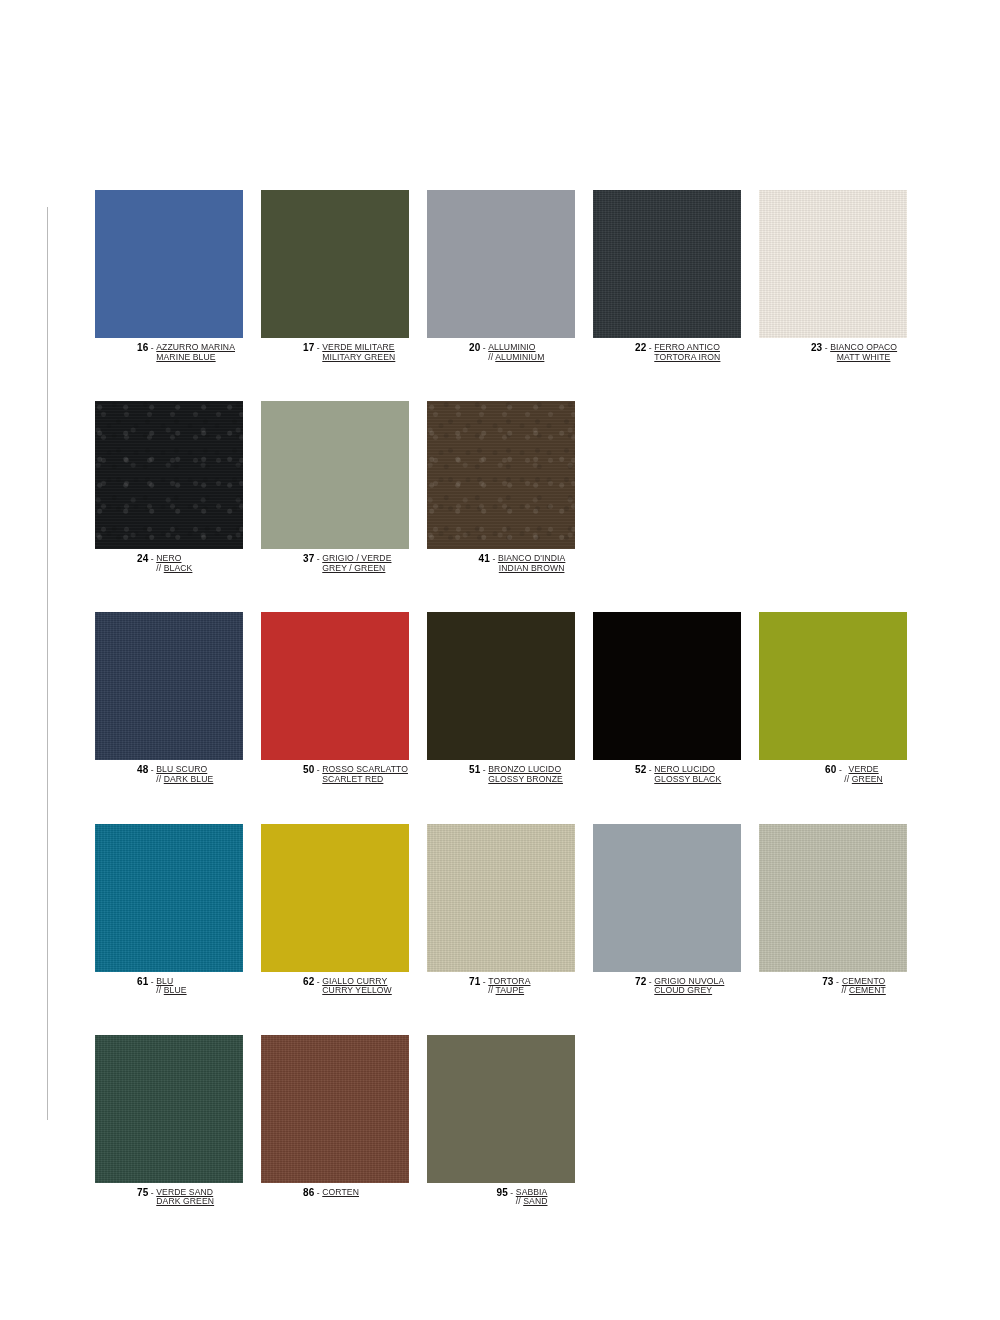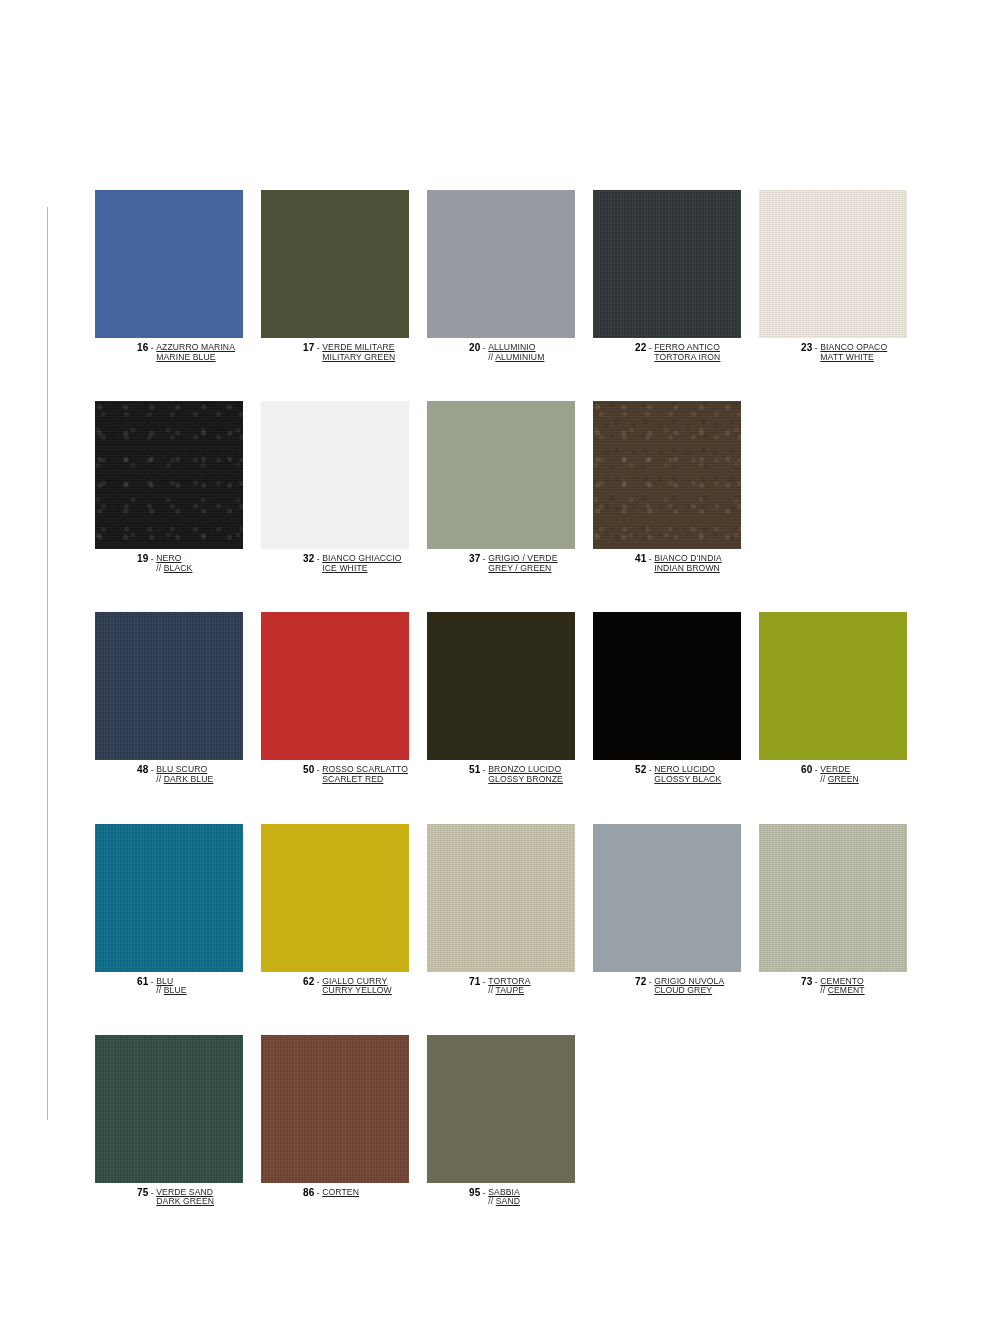--- a/index.html
+++ b/index.html
@@ -37,21 +37,21 @@
     display: flex;
     margin-bottom: 39px;
   }
   .swatch-row:last-child { margin-bottom: 0; }
 
   .swatch-cell {
     width: 148px;
     margin-right: 18px;
     flex: 0 0 148px;
   }
-  .swatch-cell:last-child { margin-right: 0; }
+  .swatch-cell:last-child { margin-right: 0; text-align: center; }
 
   .swatch-chip {
     width: 148px;
     height: 148px;
     display: block;
     position: relative;
     overflow: hidden;
   }
   
   .swatch-chip.tex-grain::after,
@@ -127,25 +127,21 @@
         <div class="swatch-caption"><span class="swatch-code">22</span><span class="swatch-dash"> - </span><span class="caption-names"><span class="name-it">FERRO ANTICO</span><span class="name-en">TORTORA IRON</span></span></div>
       </div>
       <div class="swatch-cell">
         <div class="swatch-chip tex-grain" style="background: rgb(242, 236, 227);"></div>
         <div class="swatch-caption"><span class="swatch-code">23</span><span class="swatch-dash"> - </span><span class="caption-names"><span class="name-it">BIANCO OPACO</span><span class="name-en">MATT WHITE</span></span></div>
       </div>
     </div>
     <div class="swatch-row">
       <div class="swatch-cell">
         <div class="swatch-chip tex-leather" style="background: rgb(22, 24, 26);"></div>
-        <div class="swatch-caption caption-inline"><span class="swatch-code">19</span><span class="swatch-dash"> - </span><span class="caption-names"><span class="name-it">NERO</span><span> // </span><span class="name-en">BLACK</span></span></div>
-      </div>
-      <div class="swatch-cell">
-        <div class="swatch-chip" style="background: rgb(238, 241, 240);"></div>
-        <div class="swatch-caption"><span class="swatch-code">32</span><span class="swatch-dash"> - </span><span class="caption-names"><span class="name-it">BIANCO GHIACCIO</span><span class="name-en">ICE WHITE</span></span></div>
+        <div class="swatch-caption caption-inline"><span class="swatch-code">24</span><span class="swatch-dash"> - </span><span class="caption-names"><span class="name-it">NERO</span><span> // </span><span class="name-en">BLACK</span></span></div>
       </div>
       <div class="swatch-cell">
         <div class="swatch-chip" style="background: rgb(154, 161, 140);"></div>
         <div class="swatch-caption"><span class="swatch-code">37</span><span class="swatch-dash"> - </span><span class="caption-names"><span class="name-it">GRIGIO / VERDE</span><span class="name-en">GREY / GREEN</span></span></div>
       </div>
       <div class="swatch-cell">
         <div class="swatch-chip tex-leather" style="background: rgb(77, 60, 43);"></div>
         <div class="swatch-caption"><span class="swatch-code">41</span><span class="swatch-dash"> - </span><span class="caption-names"><span class="name-it">BIANCO D'INDIA</span><span class="name-en">INDIAN BROWN</span></span></div>
       </div>
     </div>

